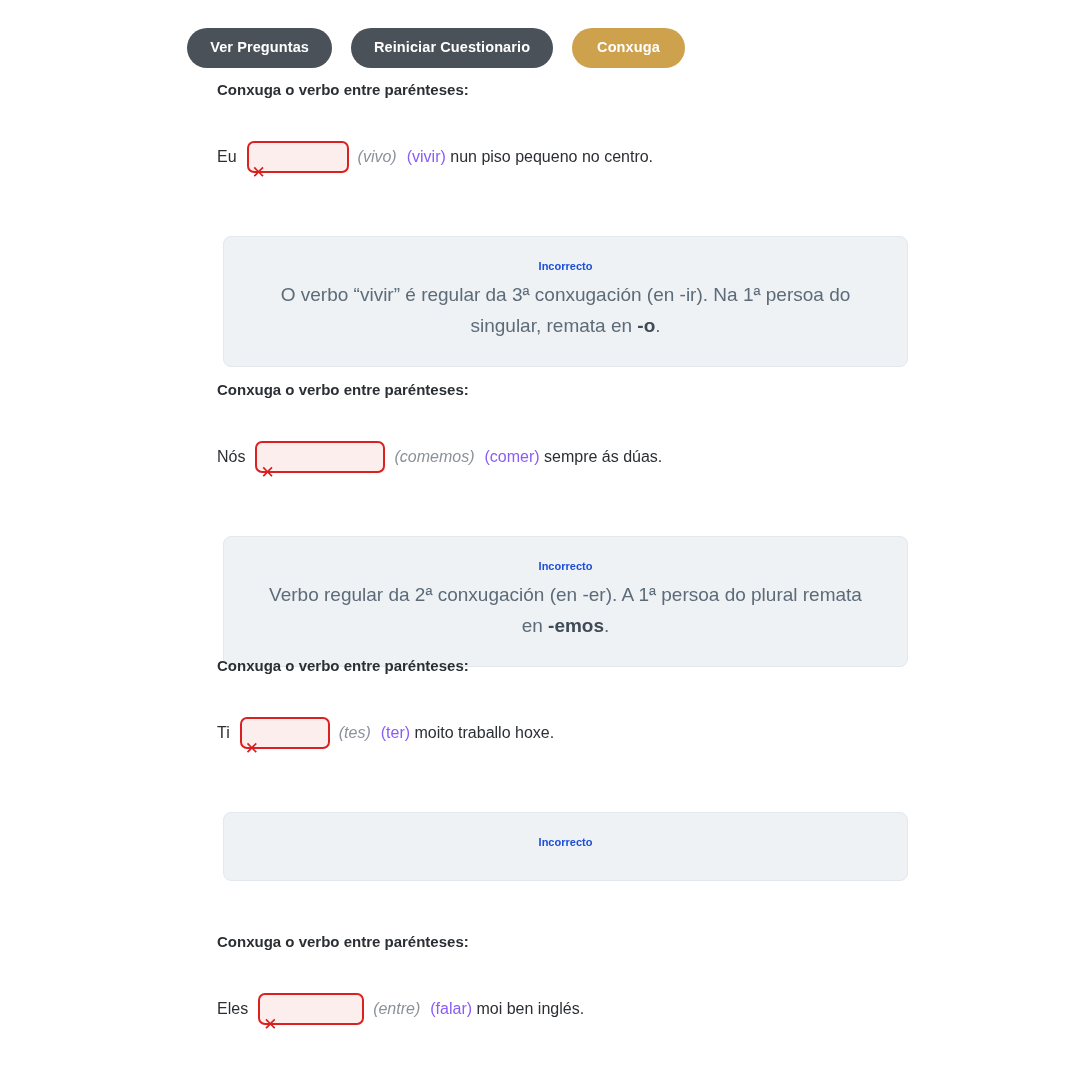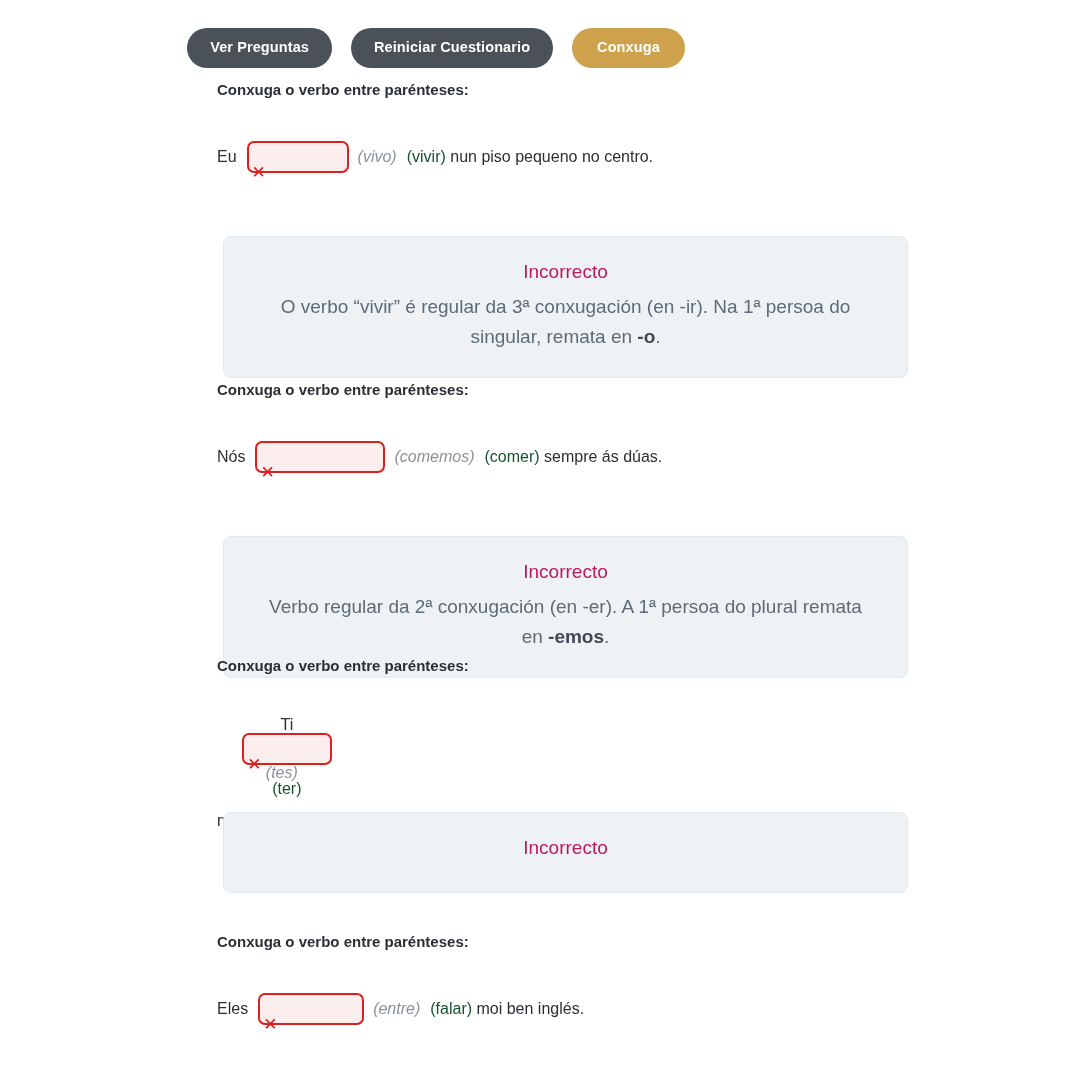--- a/index.html
+++ b/index.html
@@ -98,39 +98,39 @@
     line-height: 1;
     font-family: "DejaVu Sans", sans-serif;
     pointer-events: none;
   }
   .given {
     color: #8a9199;
     font-size: 16px;
     margin-right: 10px;
     font-style: italic;
   }
-  .infin { color: #14532d; }
+  .infin { color: #8b5cf6; }
 
   
   .feedback {
     position: absolute;
     left: 223px;
     width: 685px;
     box-sizing: border-box;
     background: #eef2f5;
     border: 1px solid #e2e8ee;
     border-radius: 8px;
     text-align: center;
     padding: 22px 32px 24px;
     color: #5d6b78;
   }
   .fb-title {
-    font-size: 19px;
-    font-weight: normal;
-    color: #be185d;
+    font-size: 11px;
+    font-weight: bold;
+    color: #1d4ed8;
     margin: 0 0 6px;
     line-height: 1.4;
   }
   .fb-body {
     font-size: 19px;
     line-height: 1.62;
     margin: 0;
     color: #5d6b78;
   }
   .fb-body b { color: #3f4a55; font-weight: bold; }
@@ -182,21 +182,21 @@
   </div>
 
   <div class="feedback" style="top:536px;">
     <p class="fb-title">Incorrecto</p>
     <p class="fb-body"><span>Verbo regular da 2ª conxugación (en -er). A 1ª persoa do plural remata en </span><b>-emos</b><span>.</span></p>
   </div>
 
   <div class="qblock" style="top:657px;">
     <p class="prompt">Conxuga o verbo entre parénteses:</p>
   </div>
-  <div class="qblock sentence" style="top:717px;flex-direction:column;">
+  <div class="qblock sentence" style="top:717px;">
     <span class="lead">Ti</span>
     <span class="blank-wrap">
       <input class="blank" type="text" style="width: 90px;" value="">
       <span class="xmark">✕</span>
     </span>
     <span class="given">(tes)</span>
     <span class="infin">(ter)</span>
     <span>&nbsp;</span>
     <span>moito traballo hoxe.</span>
   </div>

